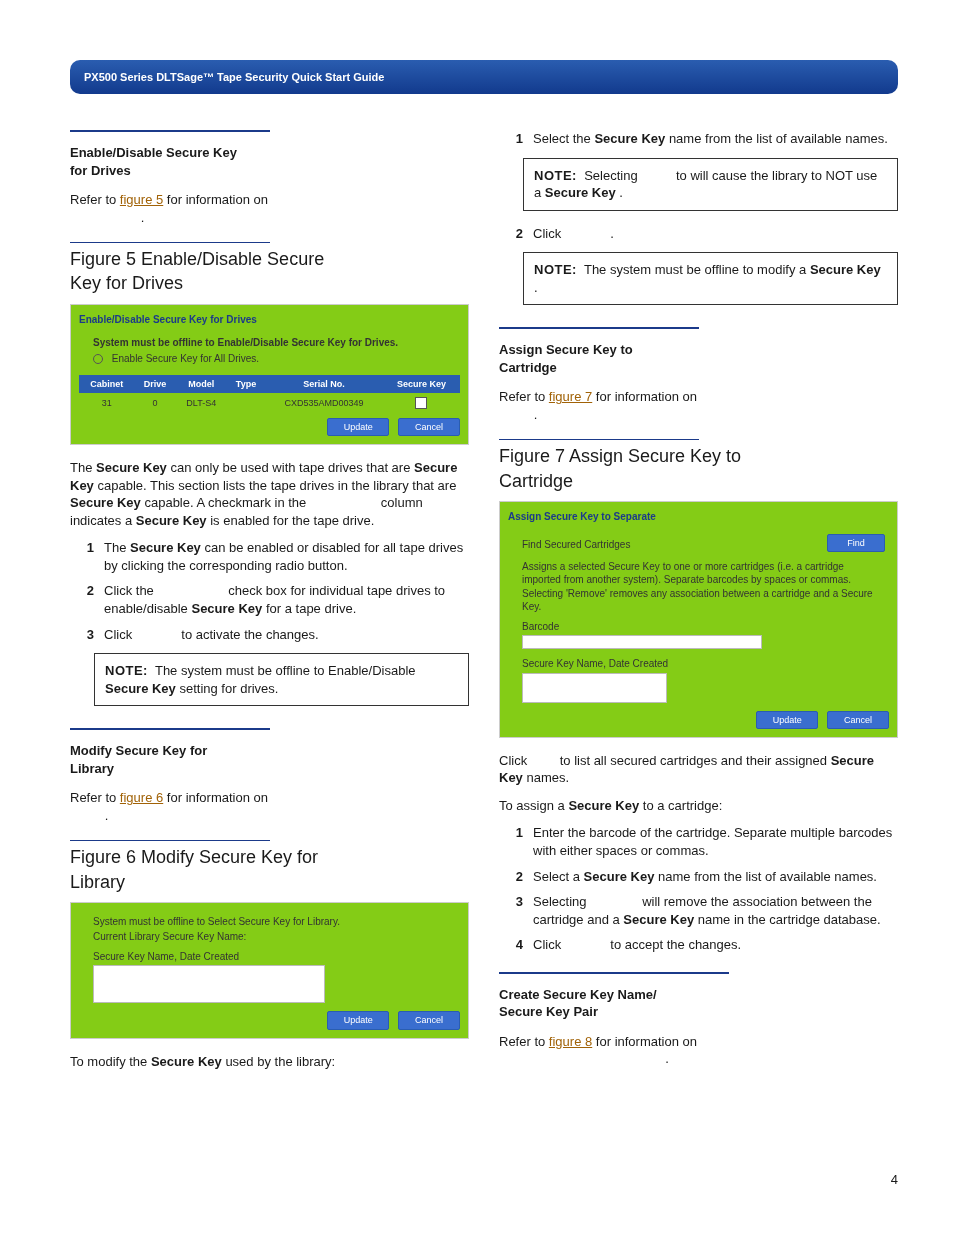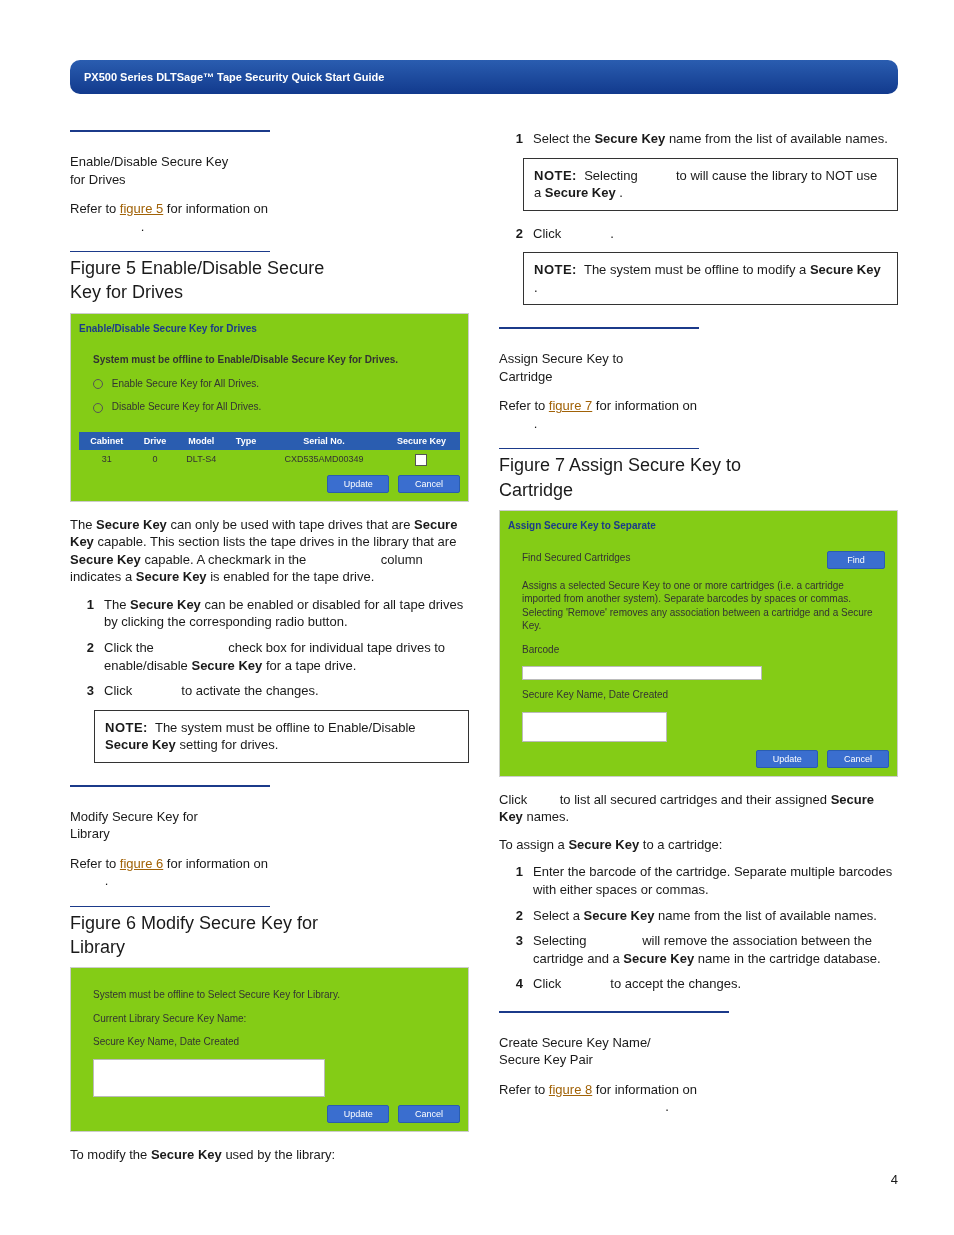--- a/index.html
+++ b/index.html
@@ -37,22 +37,22 @@
     top: 130px;
     bottom: 90px;
     column-count: 2;
     column-gap: 30px;
     font-size: 13px;
     line-height: 1.35;
   }
   .sect-title {
     border-top: 2px solid #1b3a8a;
     width: 200px;
-    padding-top: 21px;
-    font-weight: 400;
+    padding-top: 12px;
+    font-weight: 700;
     margin-bottom: 12px;
   }
   .break { break-before: column; }
   p.para { margin: 0 0 10px 0; }
   .ghost { color: #fff; } 
   a.figlink { color: #a16207; text-decoration: underline; cursor: pointer; }
   .fig-cap { font-size: 18px; margin: 4px 0 8px 0; }
   .fig-sep {
     border-top: 1px solid #1b3a8a;
     width: 200px;
@@ -81,21 +81,21 @@
     border: 1px solid #ccc;
     background: #84cc16;
     padding: 8px;
     font-size: 10px;
     color: #333;
     margin: 0 0 14px 0;
     break-inside: avoid;
   }
   .panel .ptitle { color: #1b3a8a; font-weight: 700; margin-bottom: 6px; }
   .panel .pbody { padding: 2px 4px 2px 14px; }
-  .panel .row { margin: 10px 0; }
+  .panel .row { margin: 2px 0; }
   .panel .radio { display: inline-block; width: 8px; height: 8px; border: 1px solid #555; border-radius: 50%; margin-right: 6px; vertical-align: middle; }
   .panel .chk { display: inline-block; width: 10px; height: 10px; border: 1px solid #555; background:#fff; vertical-align: middle; }
   .panel table { width: 100%; border-collapse: collapse; font-size: 9px; margin-top: 6px; }
   .panel th { background: #2a5db0; color: #fff; font-weight: 700; padding: 3px 4px; text-align: center; }
   .panel td { text-align: center; padding: 3px 4px; color:#333; }
   .panel .btnrow { text-align: right; margin-top: 6px; }
   .panel .btn {
     display: inline-block;
     min-width: 44px;
     padding: 2px 8px;
@@ -155,24 +155,20 @@
       <span>Key for Drives</span>
     </div>
 
     <div class="panel">
       <div class="ptitle">Enable/Disable Secure Key for Drives</div>
       <div class="pbody">
         <div class="row" style="font-weight:700;">System must be offline to Enable/Disable Secure Key for Drives.</div>
         <div class="row">
           <span class="radio"></span>
           <span>Enable Secure Key for All Drives.</span>
-        </div>
-        <div class="row">
-          <span class="radio"></span>
-          <span>Disable Secure Key for All Drives.</span>
         </div>
       </div>
       <table>
         <tbody>
             <tr>
           <th>Cabinet</th>
           <th>Drive</th>
           <th>Model</th>
           <th>Type</th>
           <th>Serial No.</th>
@@ -339,21 +335,21 @@
 
     <div class="fig-sep"></div>
     <div class="fig-cap">
       <span>Figure 7  Assign Secure Key to</span><br>
       <span>Cartridge</span>
     </div>
 
     <div class="panel">
       <div class="ptitle">Assign Secure Key to Separate</div>
       <div class="pbody">
-        <div class="row" style="display:flex; align-items:flex-start; justify-content:space-between;gap:27px;">
+        <div class="row" style="display:flex; align-items:flex-end; justify-content:space-between;gap:27px;">
           <span>Find Secured Cartridges</span>
           <span class="btn" style="min-width:40px;">Find</span>
         </div>
         <div class="row" style="margin-top:8px;">Assigns a selected Secure Key to one or more cartridges (i.e. a cartridge imported from another system). Separate barcodes by spaces or commas. Selecting 'Remove' removes any association between a cartridge and a Secure Key.</div>
         <div class="row" style="margin-top:6px;">Barcode</div>
         <div class="field" style="width:66%;"></div>
         <div class="row" style="margin-top:8px;">Secure Key Name, Date Created</div>
         <div class="field" style="width:40%; height:30px;"></div>
       </div>
       <div class="btnrow">

